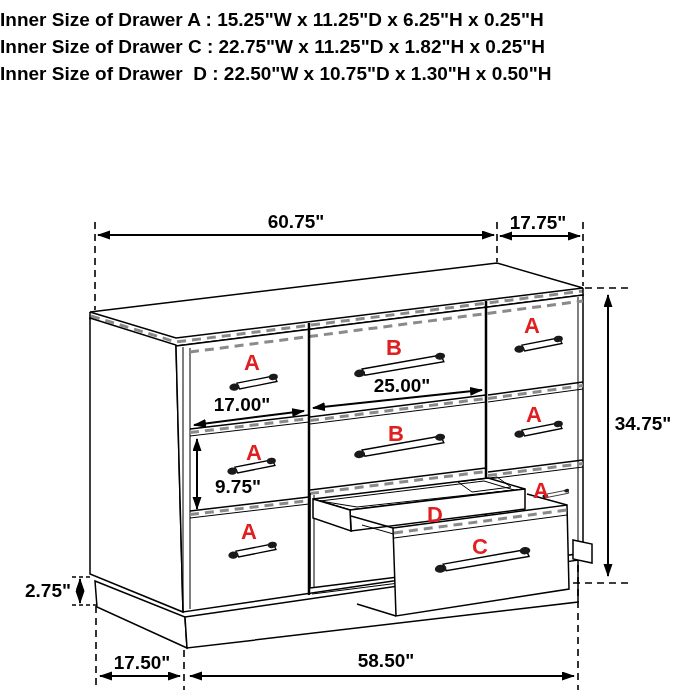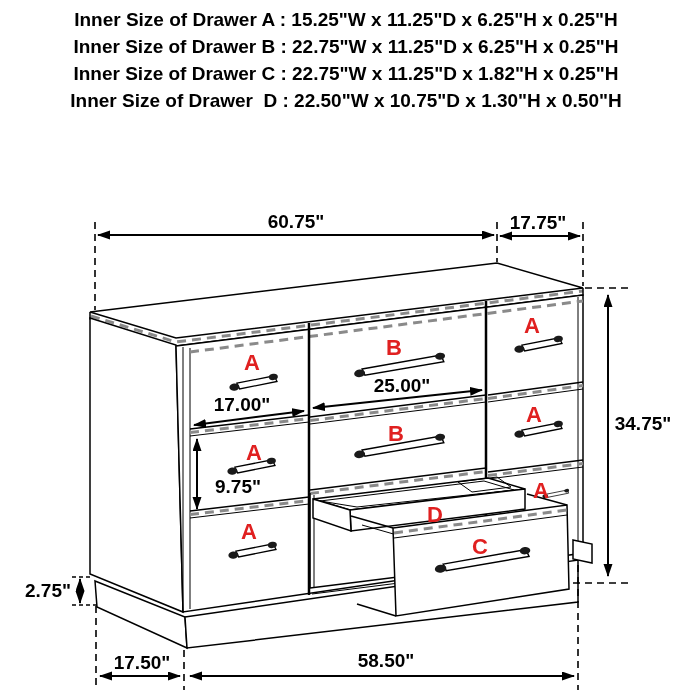--- a/index.html
+++ b/index.html
@@ -1,36 +1,35 @@
 <!DOCTYPE html>
 <html><head>
 <meta charset="utf-8">
 <style>
   html,body{margin:0;padding:0;background:#ffffff;}
   body{width:700px;height:700px;position:relative;font-family:"Liberation Sans",sans-serif;overflow:hidden;}
-  .title-block{position:absolute;top:6px;left:0;right:8px;text-align:center;color:#000;}
+  .title-block{position:absolute;top:6px;left:0;right:8px;color:#000;}
   .title-line{font-size:19px;line-height:27px;font-weight:bold;white-space:pre;}
   svg{position:absolute;left:0;top:0;}
   .dim-label{font-size:19px;font-weight:bold;fill:#000;}
   .drawer-letter{font-size:22px;font-weight:bold;fill:#e02020;}
   .outline{fill:#ffffff;stroke:#000;stroke-width:1.5;}
   .ln{stroke:#000;stroke-width:1.5;fill:none;}
   .ln-thin{stroke:#000;stroke-width:1;fill:none;}
   .ln-thick{stroke:#000;stroke-width:2.5;fill:none;}
   .stripe{stroke:#8a8a8a;stroke-width:3;fill:none;stroke-dasharray:9 6;}
   .dash{stroke:#000;stroke-width:1.6;fill:none;stroke-dasharray:7 5;}
   .dash-sm{stroke:#000;stroke-width:1.4;fill:none;stroke-dasharray:4 3;}
   .dim{stroke:#000;stroke-width:2;fill:none;}
 </style>
 </head>
 <body>
 
 <div class="title-block">
   <div class="title-line">Inner Size of Drawer A : 15.25"W x 11.25"D x 6.25"H x 0.25"H</div>
-  <div class="title-line">Inner Size of Drawer B : 22.75"W x 11.25"D x 6.25"H x 0.25"H</div>
   <div class="title-line">Inner Size of Drawer C : 22.75"W x 11.25"D x 1.82"H x 0.25"H</div>
   <div class="title-line">Inner Size of Drawer  D : 22.50"W x 10.75"D x 1.30"H x 0.50"H</div>
 </div>
 
 <svg width="700" height="700" viewBox="0 0 700 700">
   <defs>
     <marker id="arrE" markerWidth="14" markerHeight="10" refX="12" refY="4.5" orient="auto" markerUnits="userSpaceOnUse">
       <path d="M0,0 L13,4.5 L0,9 Z" fill="#000"></path>
     </marker>
     <marker id="arrS" markerWidth="14" markerHeight="10" refX="12" refY="4.5" orient="auto-start-reverse" markerUnits="userSpaceOnUse">

